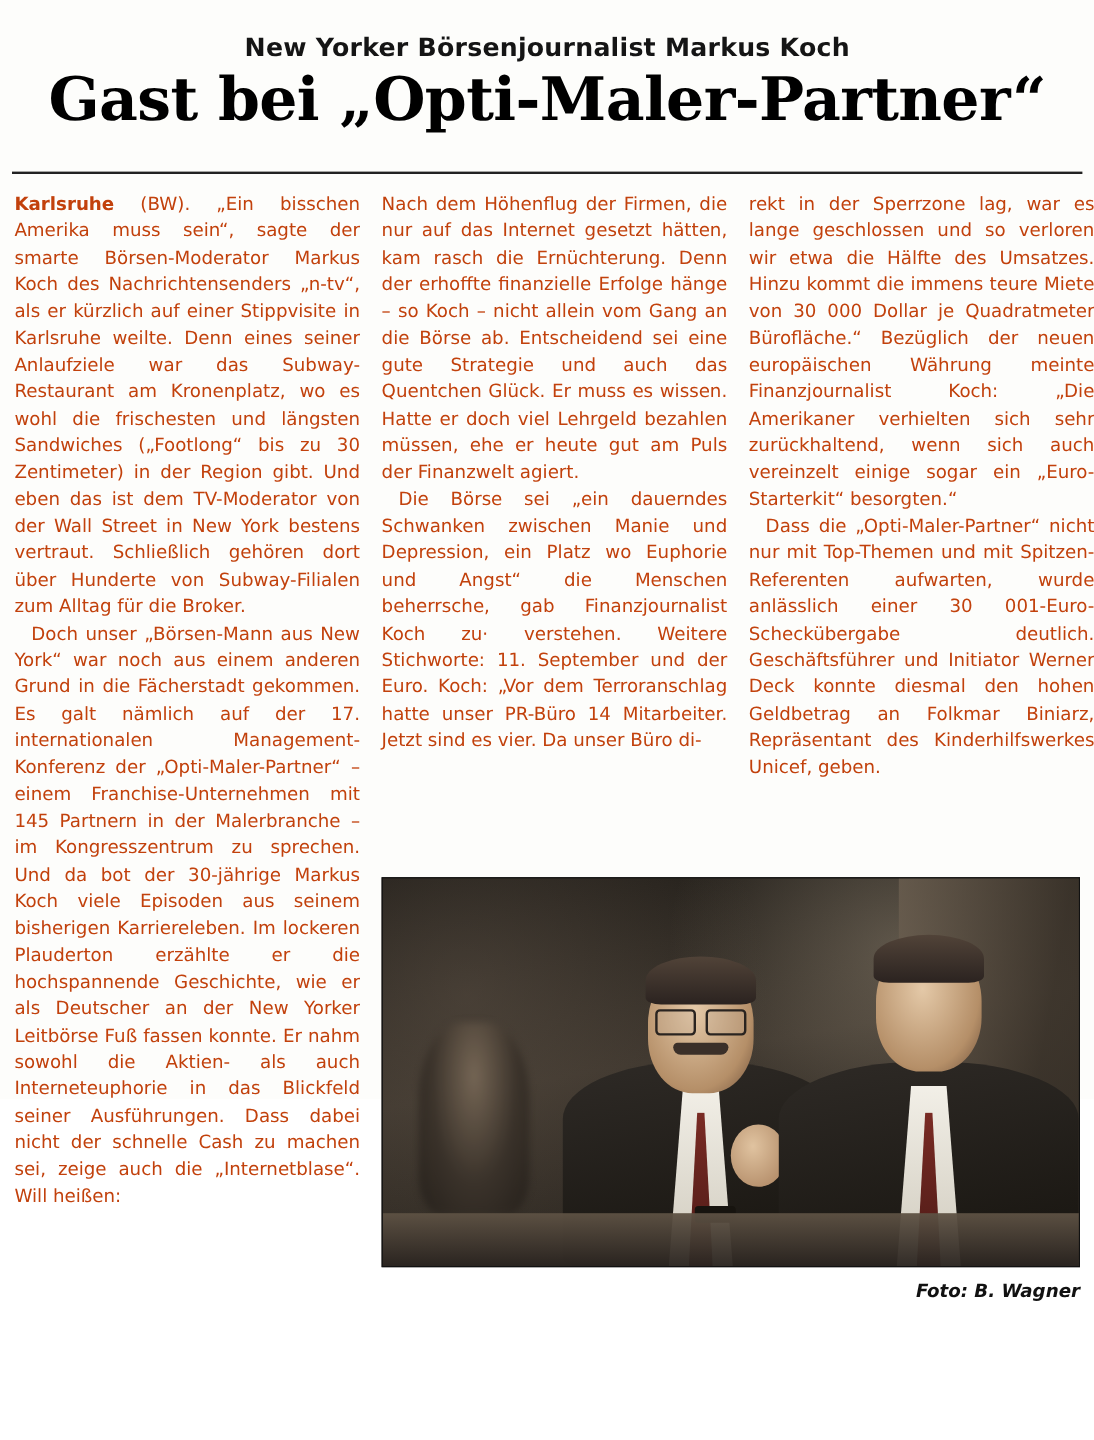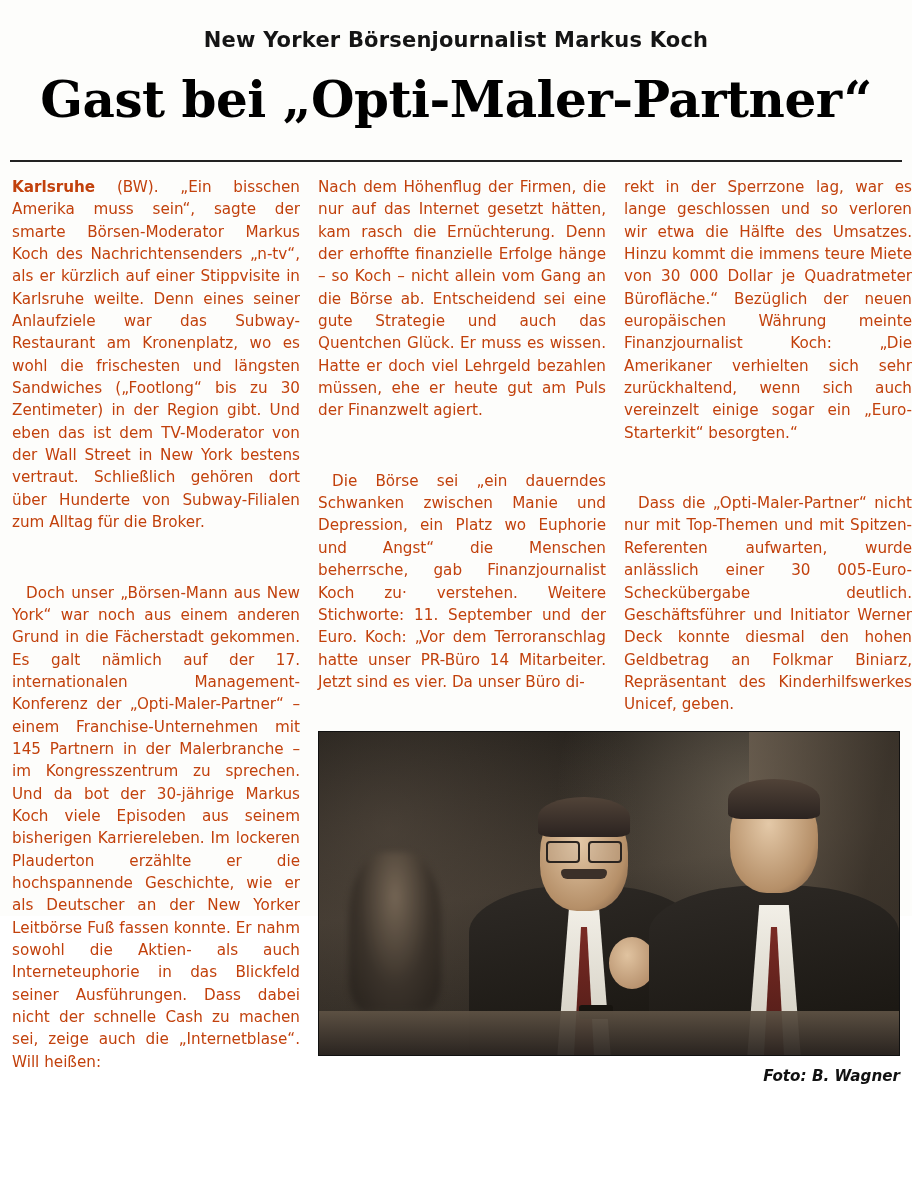--- a/index.html
+++ b/index.html
@@ -30,21 +30,21 @@
     letter-spacing: 0.2px;
     padding-top: 28px;
     color: #151515;
   }
   .headline {
     text-align: center;
     font-family: "DejaVu Serif", serif;
     font-weight: bold;
     font-size: 50px;
     line-height: 1.05;
-    margin-top: 22px;
+    margin-top: 5px;
     color: #000;
     letter-spacing: -0.5px;
   }
   .rule {
     border: none;
     border-top: 2px solid #222;
     margin: 16px 10px 0 10px;
   }
   .columns {
     display: flex;
@@ -62,21 +62,20 @@
     font-family: "DejaVu Sans", sans-serif;
     font-size: 15.2px;
     line-height: 1.47;
     text-align: justify;
     text-justify: inter-word;
     hyphens: manual;
     color: #c2410c;
   }
   .col p + p {
     text-indent: 14px;
-    margin-top: 48px;
   }
   .lead-city {
     font-weight: bold;
   }
   .photo-wrap {
     position: absolute;
     left: 318px;
     top: 731px;
     width: 582px;
   }
@@ -253,21 +252,21 @@
       <p>Doch unser „Börsen-Mann aus New York“ war noch aus einem anderen Grund in die Fächerstadt gekommen. Es galt nämlich auf der 17. internationalen Management-Konferenz der „Opti-Maler-Partner“ – einem Franchise-Unternehmen mit 145 Partnern in der Malerbranche – im Kongresszentrum zu sprechen. Und da bot der 30-jährige Markus Koch viele Episoden aus seinem bisherigen Karriereleben. Im lockeren Plauderton erzählte er die hochspannende Geschichte, wie er als Deutscher an der New Yorker Leitbörse Fuß fassen konnte. Er nahm sowohl die Aktien- als auch Interneteuphorie in das Blickfeld seiner Ausführungen. Dass dabei nicht der schnelle Cash zu machen sei, zeige auch die „Internetblase“. Will heißen:</p>
     </div>
 
     <div class="col">
       <p>Nach dem Höhenflug der Firmen, die nur auf das Internet gesetzt hätten, kam rasch die Ernüchterung. Denn der erhoffte finanzielle Erfolge hänge – so Koch – nicht allein vom Gang an die Börse ab. Entscheidend sei eine gute Strategie und auch das Quentchen Glück. Er muss es wissen. Hatte er doch viel Lehrgeld bezahlen müssen, ehe er heute gut am Puls der Finanzwelt agiert.</p>
       <p>Die Börse sei „ein dauerndes Schwanken zwischen Manie und Depression, ein Platz wo Euphorie und Angst“ die Menschen beherrsche, gab Finanzjournalist Koch zu· verstehen. Weitere Stichworte: 11. September und der Euro. Koch: „Vor dem Terroranschlag hatte unser PR-Büro 14 Mitarbeiter. Jetzt sind es vier. Da unser Büro di-</p>
     </div>
 
     <div class="col">
       <p>rekt in der Sperrzone lag, war es lange geschlossen und so verloren wir etwa die Hälfte des Umsatzes. Hinzu kommt die immens teure Miete von 30 000 Dollar je Quadratmeter Bürofläche.“ Bezüglich der neuen europäischen Währung meinte Finanzjournalist Koch: „Die Amerikaner verhielten sich sehr zurückhaltend, wenn sich auch vereinzelt einige sogar ein „Euro-Starterkit“ besorgten.“</p>
-      <p>Dass die „Opti-Maler-Partner“ nicht nur mit Top-Themen und mit Spitzen-Referenten aufwarten, wurde anlässlich einer 30 005-Euro-Scheckübergabe deutlich. Geschäftsführer und Initiator Werner Deck konnte diesmal den hohen Geldbetrag an Folkmar Biniarz, Repräsentant des Kinderhilfswerkes Unicef, geben.</p>
+      <p>Dass die „Opti-Maler-Partner“ nicht nur mit Top-Themen und mit Spitzen-Referenten aufwarten, wurde anlässlich einer 30 001-Euro-Scheckübergabe deutlich. Geschäftsführer und Initiator Werner Deck konnte diesmal den hohen Geldbetrag an Folkmar Biniarz, Repräsentant des Kinderhilfswerkes Unicef, geben.</p>
     </div>
 
   </div>
 
   <div class="photo-wrap">
     <div class="photo">
       <div class="bg"></div>
       <div class="wallpanel"></div>
       <div class="backfig"></div>
 

